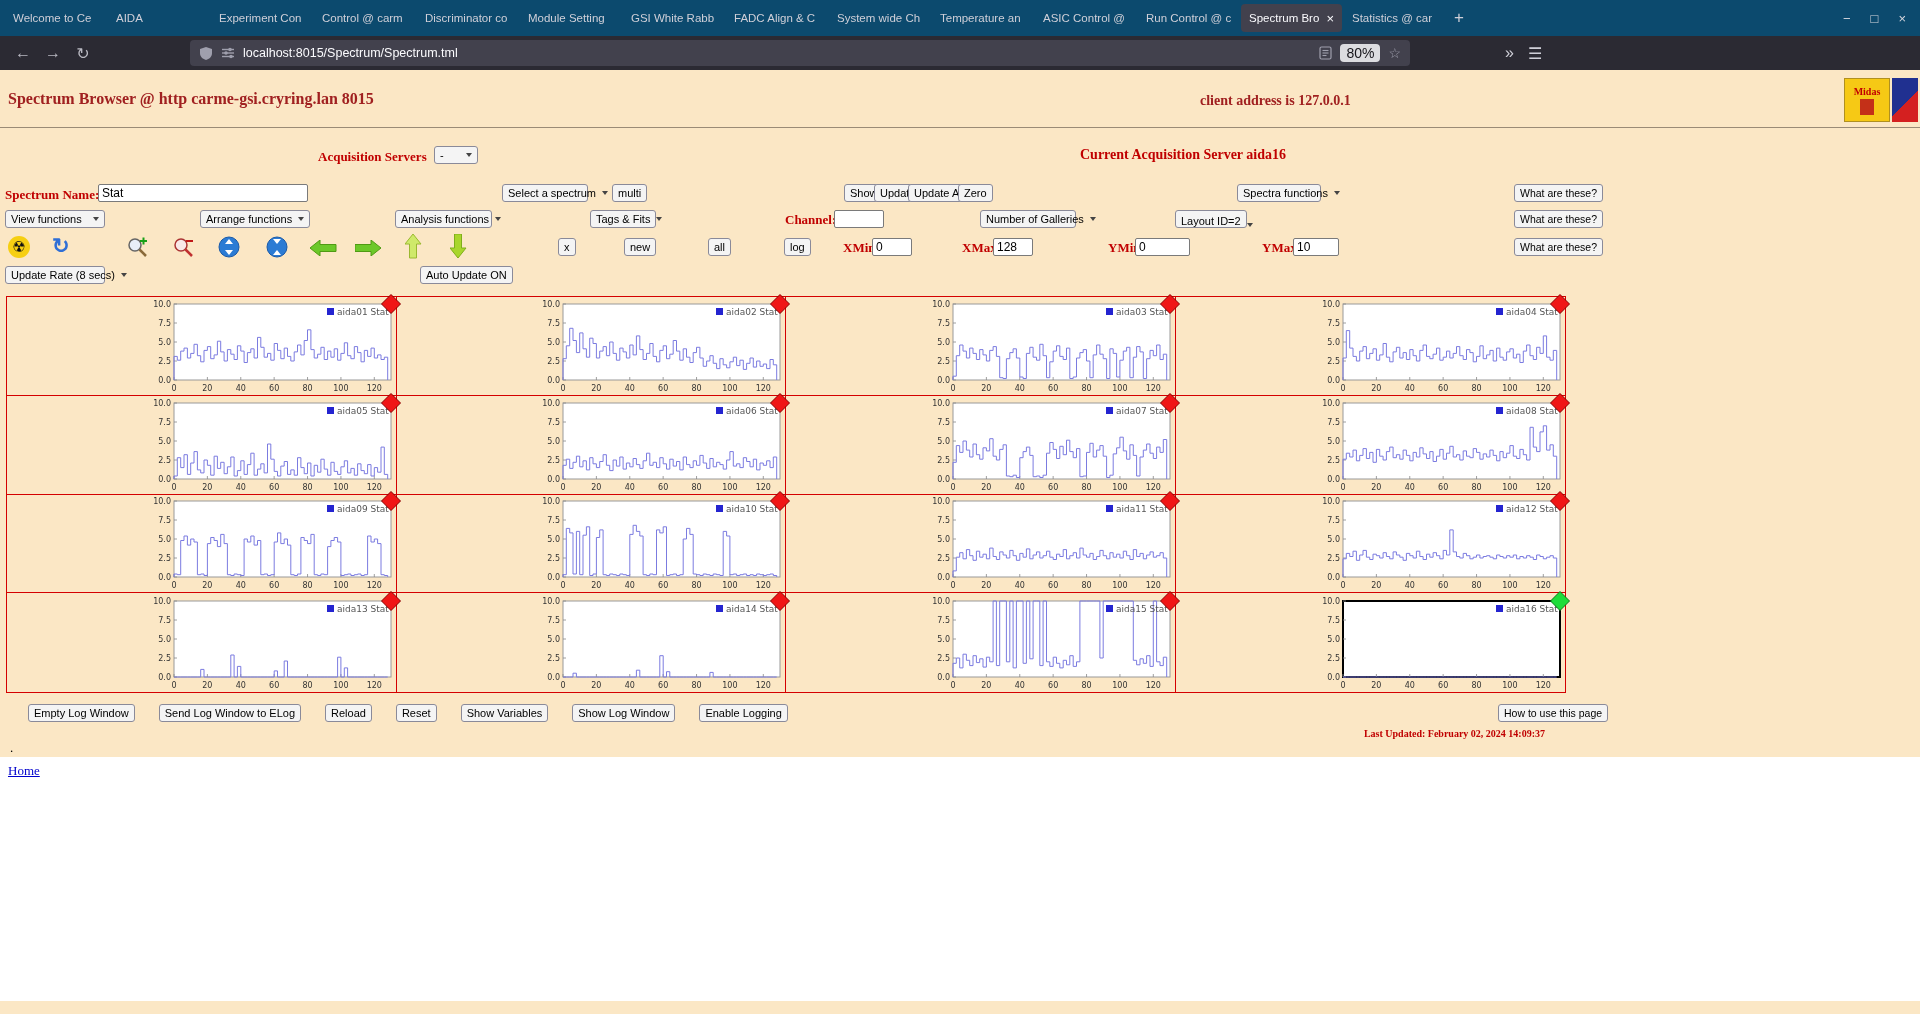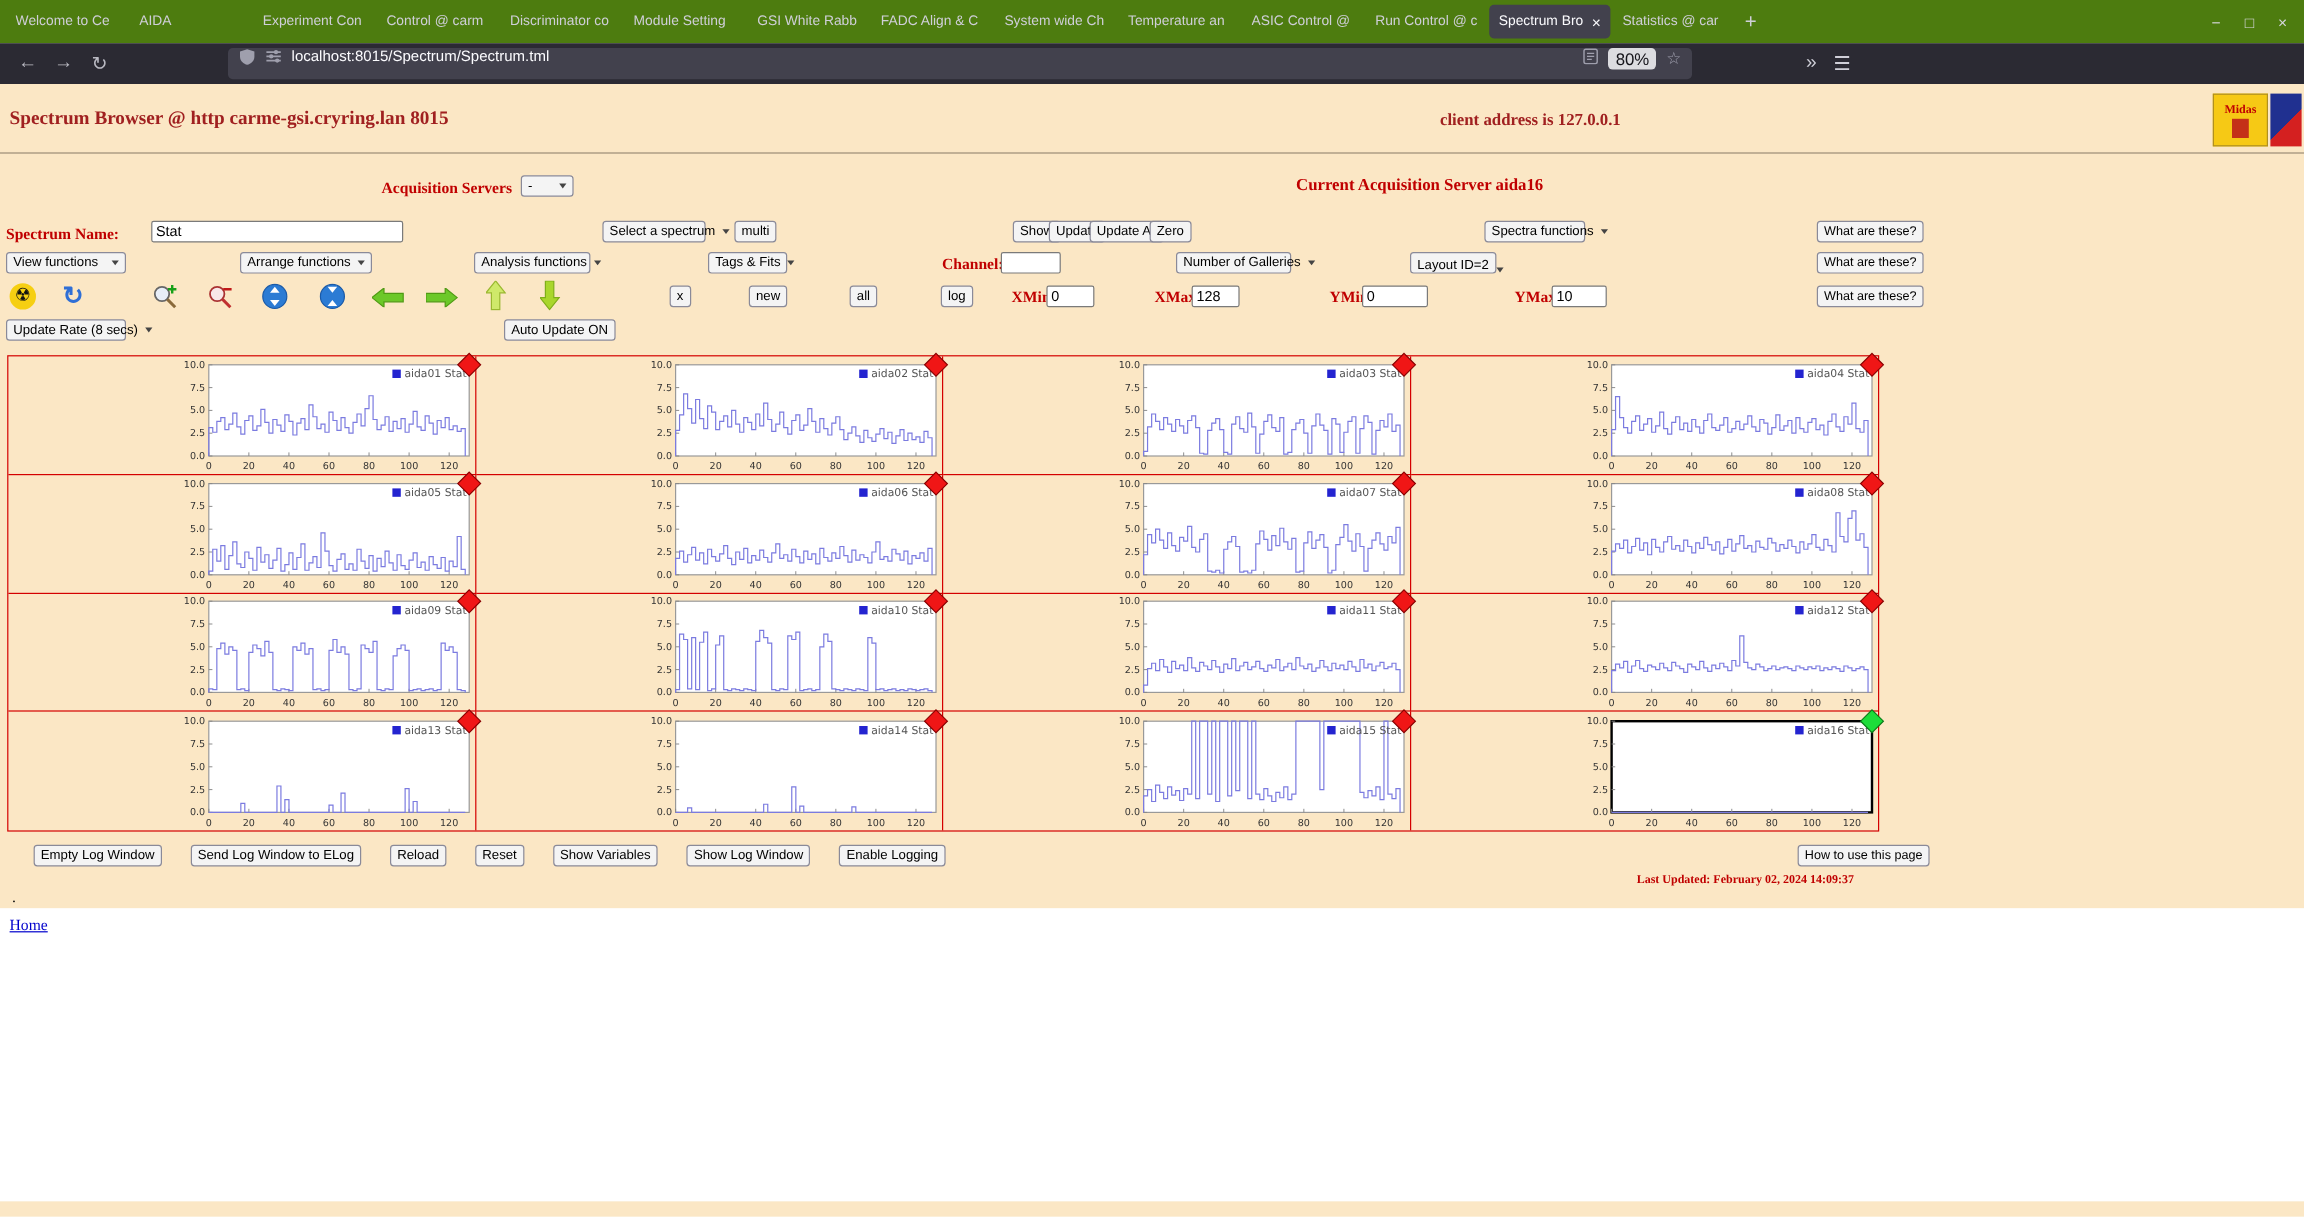--- a/index.html
+++ b/index.html
@@ -1,34 +1,34 @@
 <!DOCTYPE html>
 <html><head>
 <meta charset="utf-8">
 <style>
   * { box-sizing: border-box; }
   html,body { margin:0; padding:0; }
   body { width:1920px; height:1014px; overflow:hidden; background:#ffffff;
          font-family:"Liberation Sans", sans-serif; }
 
   
-  .tabbar { height:36px; background:#4d7c0f; display:flex; align-items:center; padding:1px 4px; }
+  .tabbar { height:36px; background:#0c4a6e; display:flex; align-items:center; padding:1px 4px; }
   #tabs { display:flex; height:36px; align-items:center; }
   .tab { width:101px; height:28px; display:flex; align-items:center; padding:0 8px;
          border-radius:4px; font-size:11.5px; color:#cfcfd8; flex:none; margin:0 1px; }
   .tab.active { background:#42414d; color:#fbfbfe; }
   .tab-label { white-space:nowrap; overflow:hidden; flex:1; }
   .tab-close { margin-left:4px; font-size:13px; color:#fbfbfe; }
   .newtab { width:26px; text-align:center; font-size:17px; color:#cfcfd8; }
   .win-controls { margin-left:auto; display:flex; gap:20px; font-size:13px; color:#d7d7de; padding-right:10px; }
 
   .navbar { height:34px; background:#2b2a33; position:relative; display:flex; align-items:center; padding-left:8px; }
   .nav-icon { color:#b9b9c2; font-size:16px; width:30px; text-align:center; }
   .urlbar { position:absolute; left:190px; top:4px; width:1220px; height:26px; background:#42414d;
-            border-radius:4px; display:flex; align-items:flex-start; color:#fbfbfe; font-size:12.5px; padding:0 9px; gap:8px; }
+            border-radius:4px; display:flex; align-items:center; color:#fbfbfe; font-size:12.5px; padding:0 9px; gap:8px; }
   .url-text { flex:1; color:#fbfbfe; white-space:nowrap; overflow:hidden; }
   .zoom-pill { background:#dcdce0; color:#15141a; font-size:14px; border-radius:4px; padding:1px 6px; }
   .star { color:#9f9fad; font-size:14px; }
   .nav-right { position:absolute; left:1505px; top:0; height:34px; display:flex; align-items:center; gap:14px; color:#cfcfd8; }
 
   
   .page { position:relative; width:1920px; height:687px; background:#fbe7c5; }
   .abs { position:absolute; }
   .t-red { color:#c00000; font-family:"Liberation Serif", serif; font-weight:bold; }
   .t-maroon { color:#a02020; font-family:"Liberation Serif", serif; font-weight:bold; }
@@ -184,21 +184,21 @@
 
   <div class="hr"></div>
 
   <div class="abs t-red" style="left:318px;top:79px;font-size:13px;">Acquisition Servers</div>
   <div class="abs ui-select" style="left:434px;top:76px;width:44px;">
       <span>-</span>
     </div>
   <div class="abs t-red" style="left:1080px;top:77px;font-size:14px;">Current Acquisition Server aida16</div>
 
   <div class="abs t-red" style="left:5px;top:117px;font-size:13px;">Spectrum Name:</div>
-  <input class="abs ui-input" style="left: 98px; top: 114px; width: 210px; margin-left: 28px;" value="Stat">
+  <input class="abs ui-input" style="left: 98px; top: 114px; width: 210px;" value="Stat">
   <div class="abs ui-select" style="left:502px;top:114px;width:86px;">
       <span>Select a spectrum</span>
     </div>
   <button class="abs ui-btn" style="left:592px;top:114px;">multi</button>
   <button class="abs ui-btn" style="left:824px;top:114px;">Show</button>
   <button class="abs ui-btn" style="left:854px;top:114px;">Update</button>
   <button class="abs ui-btn" style="left:888px;top:114px;">Update All</button>
   <button class="abs ui-btn" style="left:938px;top:114px;">Zero</button>
   <div class="abs ui-select" style="left:1237px;top:114px;width:84px;">
       <span>Spectra functions</span>

